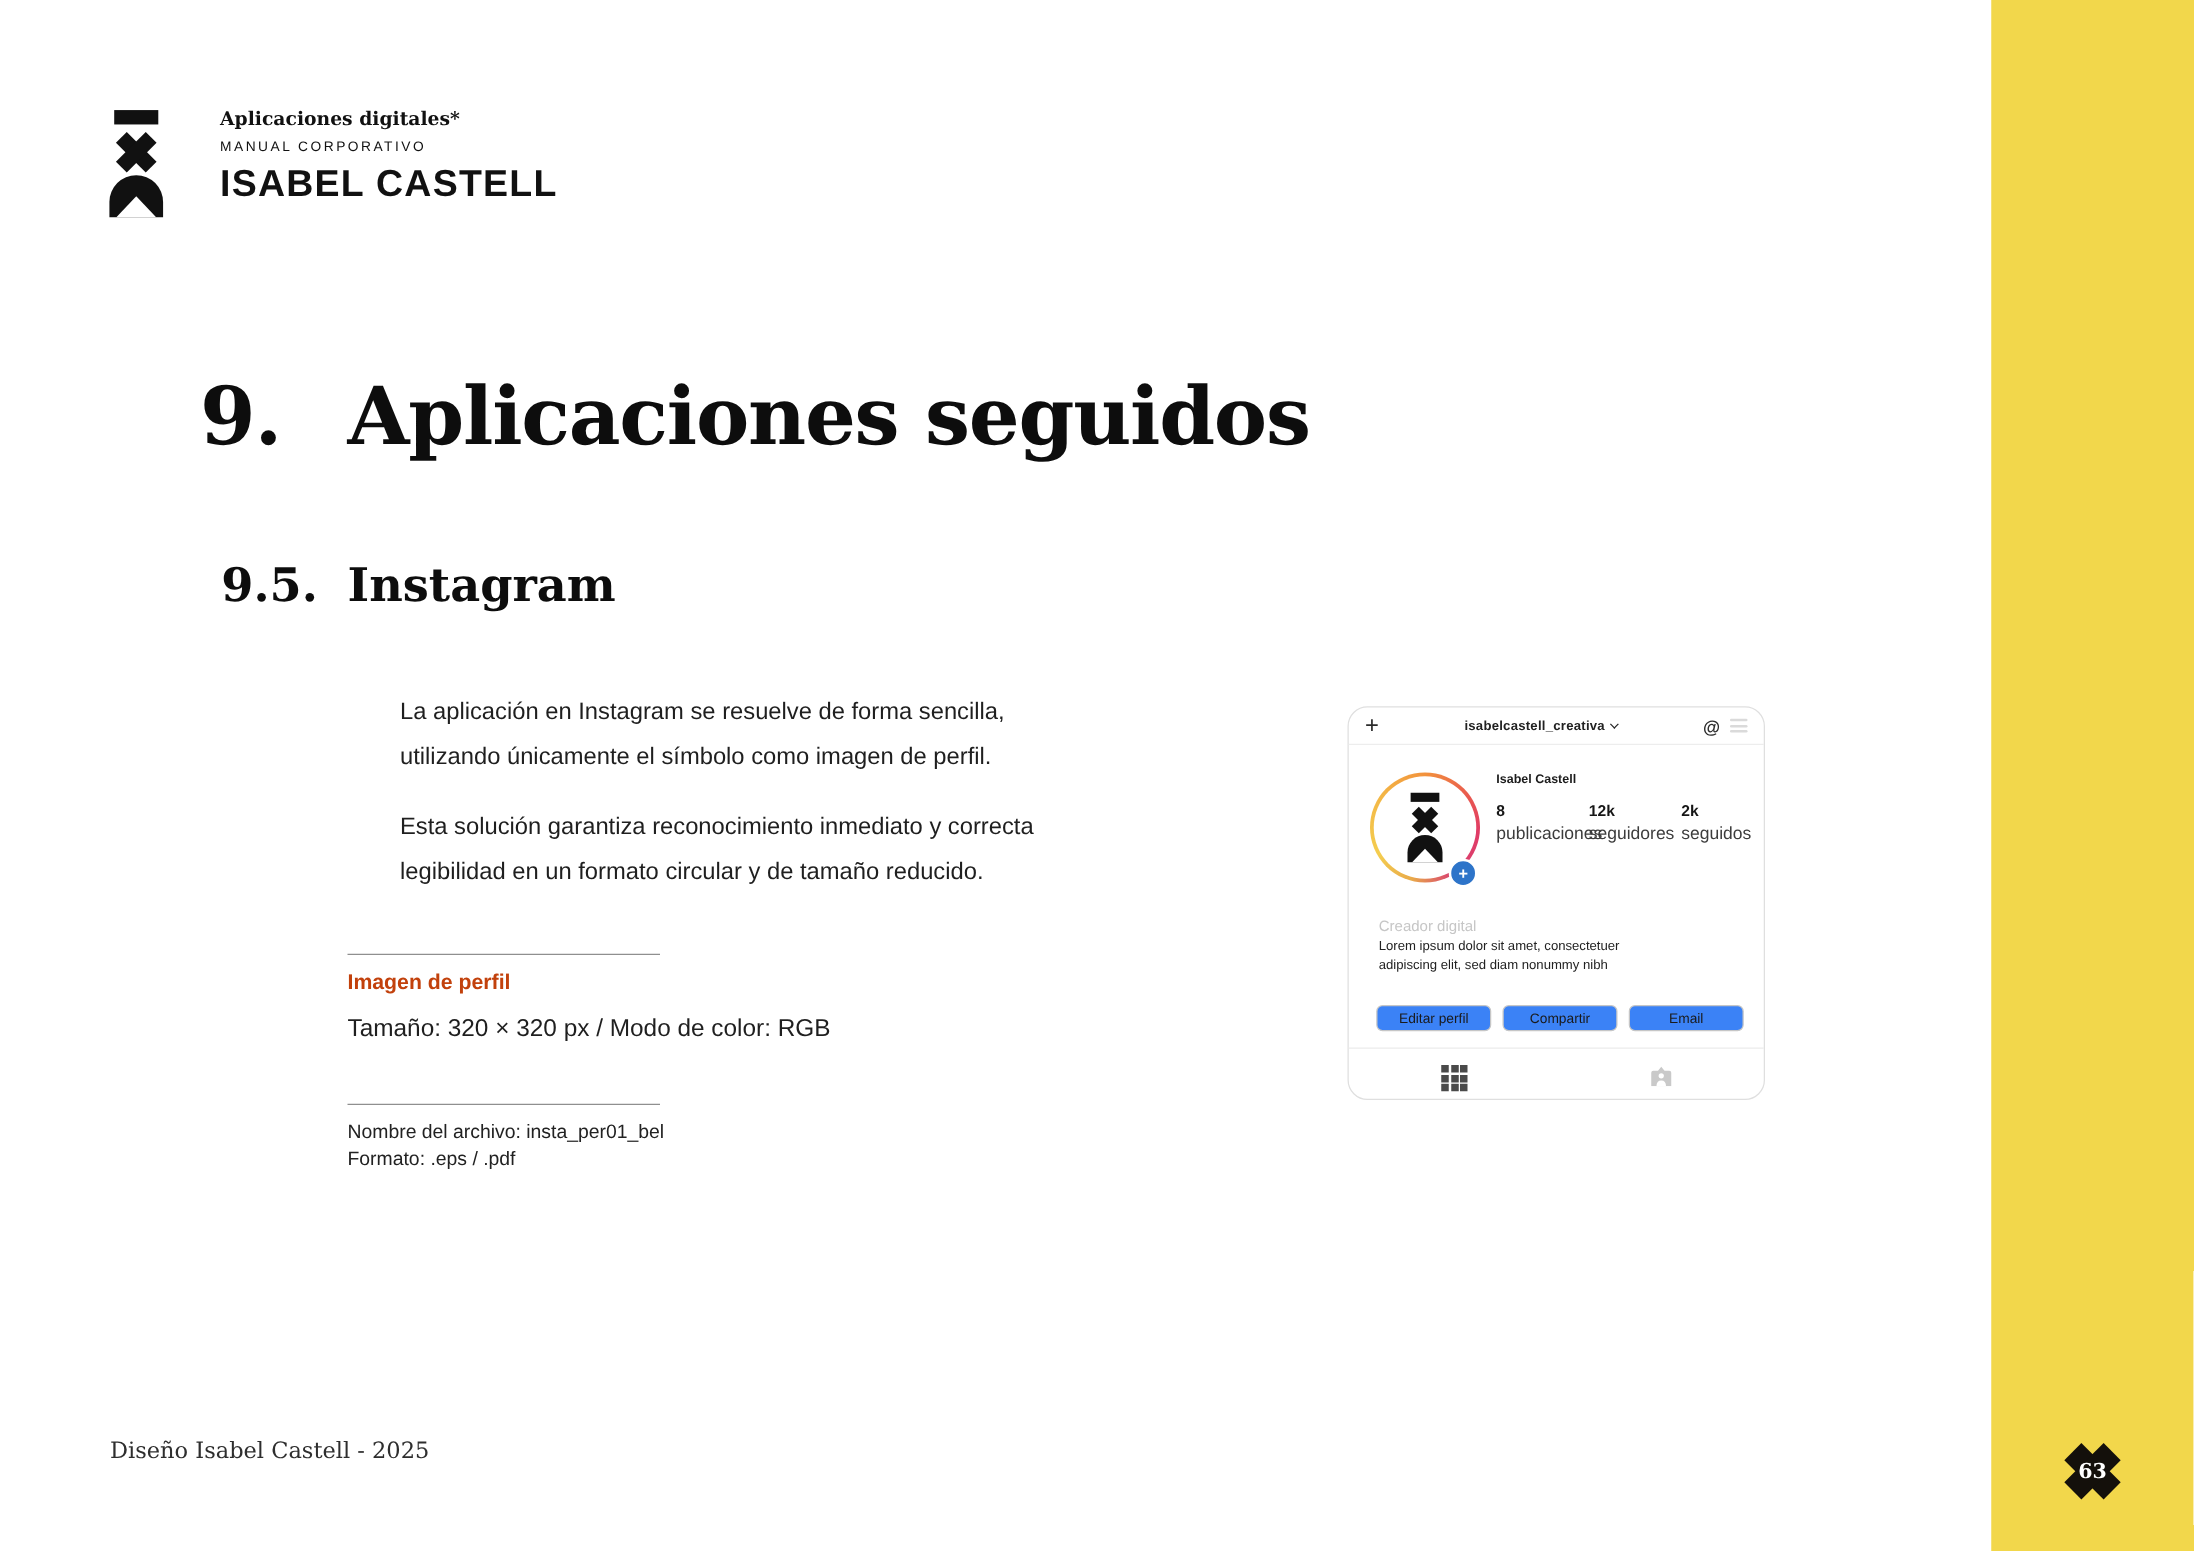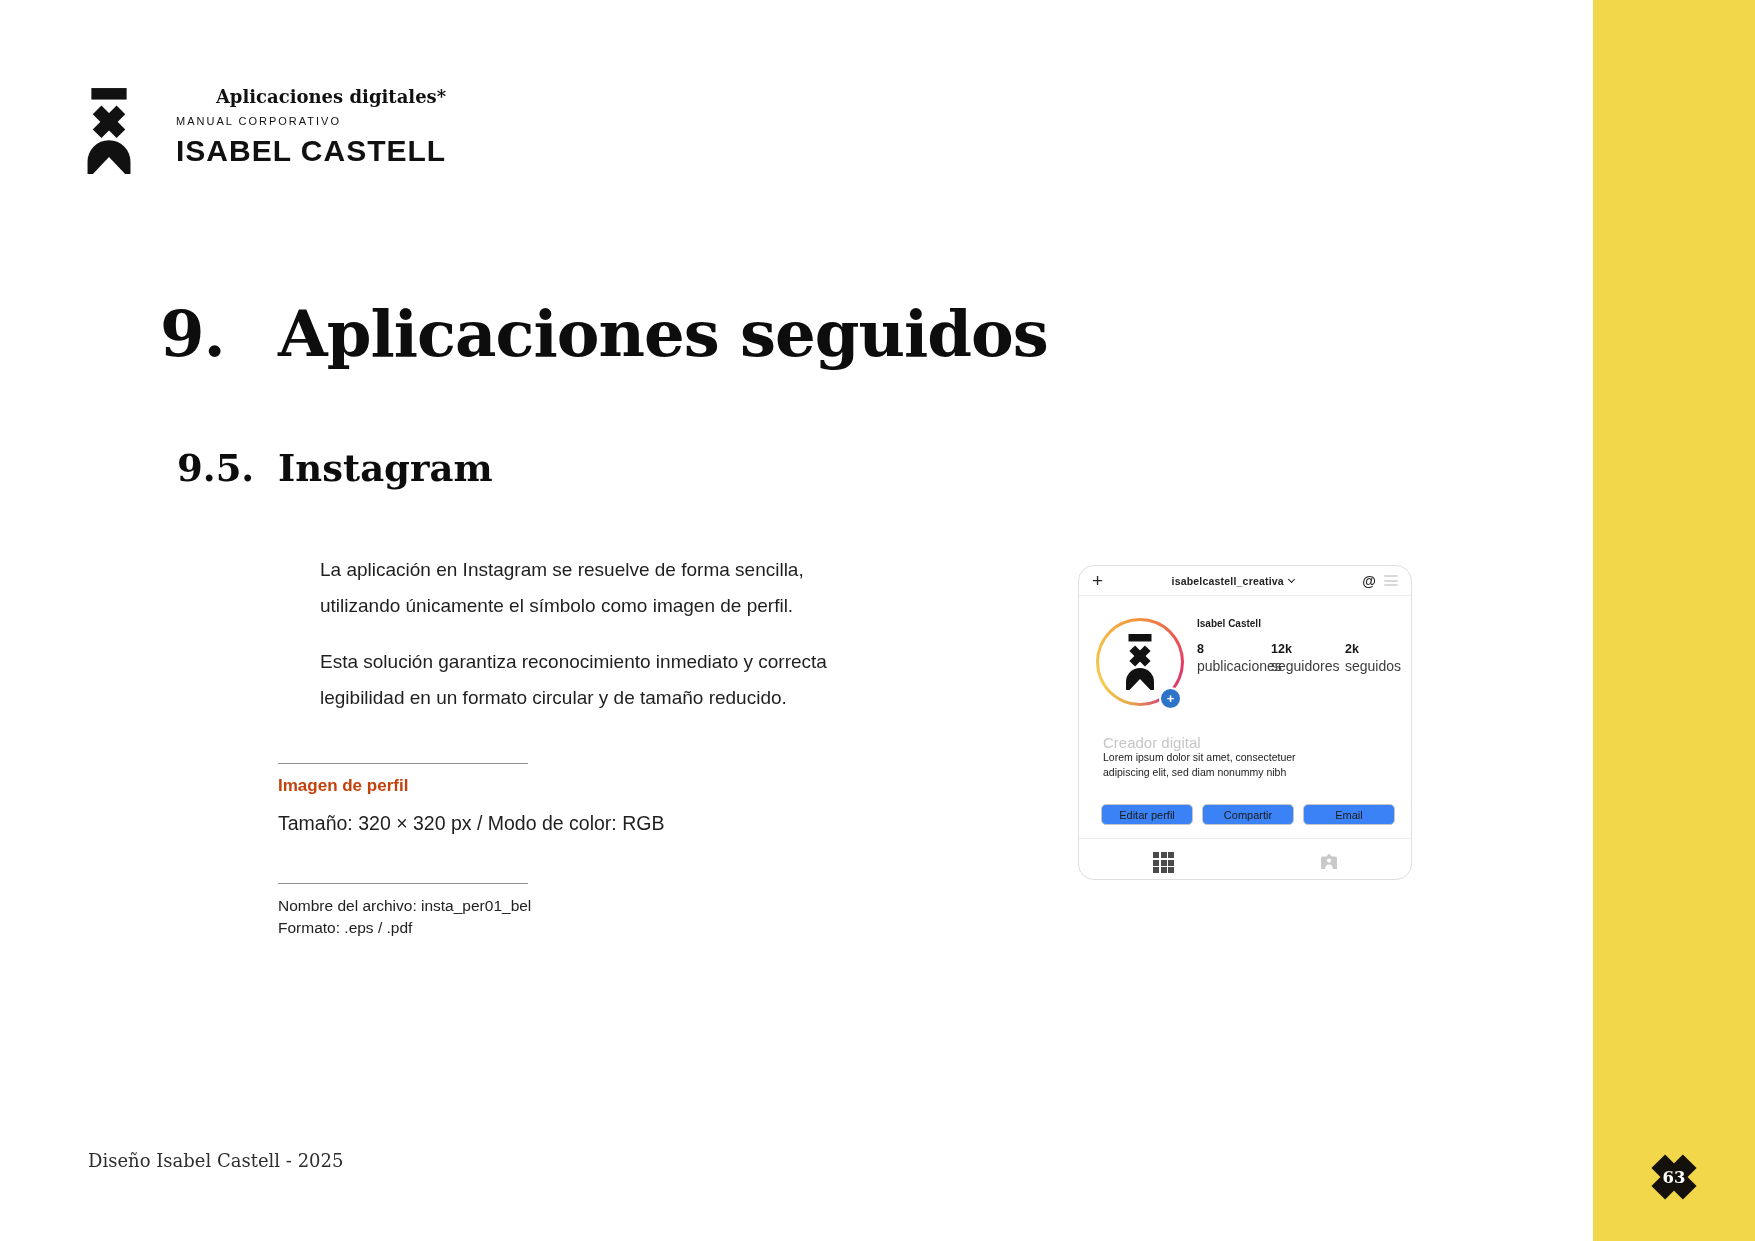--- a/index.html
+++ b/index.html
@@ -8,21 +8,21 @@
     position:relative; width:1755px; height:1241px;
     background:#ffffff; overflow:hidden;
     font-family:"Liberation Sans", sans-serif; color:#1d1d1d;
   }
   .yellow-band { position:absolute; top:0; right:0; width:162px; height:100%; background:#F2D74B; }
 
   
   .brand { position:absolute; left:86px; top:86px; display:flex; }
   .brand-logo { position:absolute; left:0; top:2px; width:46px; height:86px; }
   .brand-text { position:absolute; left:90px; top:0; white-space:nowrap; }
-  .brand-kicker { font-family:"DejaVu Serif", serif; font-weight:bold; font-size:18px; color:#111;text-align:right; }
+  .brand-kicker { font-family:"DejaVu Serif", serif; font-weight:bold; font-size:15px; color:#111; }
   .brand-sub { margin-top:8px; font-size:11px; letter-spacing:2px; color:#111; }
   .brand-word { margin-top:7px; font-size:30px; font-weight:bold; letter-spacing:1px; color:#111; }
 
   
   .h1-row { position:absolute; left:160px; top:296px; display:flex;
             font-family:"DejaVu Serif", serif; font-weight:bold; font-size:64px;
             letter-spacing:-1px; color:#0d0d0d; white-space:nowrap; }
   .h1-num { display:inline-block; width:118px; }
   .h2-row { position:absolute; left:177px; top:446px; display:flex;
             font-family:"DejaVu Serif", serif; font-weight:bold; font-size:37px;
@@ -67,21 +67,21 @@
   .avatar-logo { width:30px; height:56px; }
   .story-add { position:absolute; left:63px; top:69px; width:23px; height:23px; border-radius:50%;
                background:#2d74c9; border:2.5px solid #fff;
                display:flex; align-items:center; justify-content:center;
                color:#fff; font-size:13px; font-weight:bold; line-height:1; }
   .ig-name { position:absolute; left:118px; top:52px; font-size:10px; font-weight:bold; color:#1c1c1c; }
   .ig-stats { position:absolute; left:118px; top:76px; display:flex; }
   .stat { width:74px; }
   .stat .v { font-size:12.5px; font-weight:bold; color:#161616; }
   .stat .l { margin-top:2px; font-size:14px; color:#3c3c3c; }
-  .ig-category { position:absolute; left:24px; top:168px; font-size:15px; color:#c6c6c6; }
+  .ig-category { position:absolute; left:24px; top:168px; font-size:12px; color:#c6c6c6; }
   .ig-bio { position:absolute; left:24px; top:184px; font-size:10.5px; line-height:15px; color:#222; }
   .ig-buttons { position:absolute; left:22px; top:238px; display:flex; gap:9px; }
   .ig-btn { width:92px; height:21px; background:#3b82f6; border:1px solid #c6c6c6; border-radius:5px;
             display:flex; align-items:center; justify-content:center;
             font-size:11px; color:#1a1a1a; }
   .ig-tabbar { position:absolute; left:0; top:272px; width:100%; height:42px;
                border-top:1px solid #ececec; }
   .grid-icon { position:absolute; left:74px; top:13px; display:grid;
                grid-template-columns:repeat(3,6px); grid-auto-rows:6px; gap:1.5px; }
   .grid-icon i { background:#4a4a4a; }

